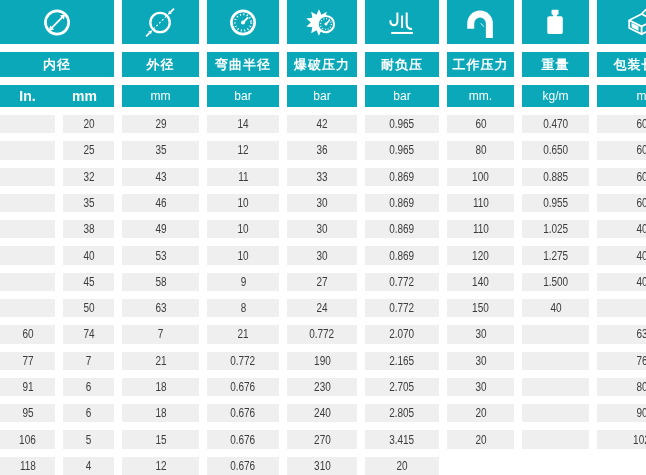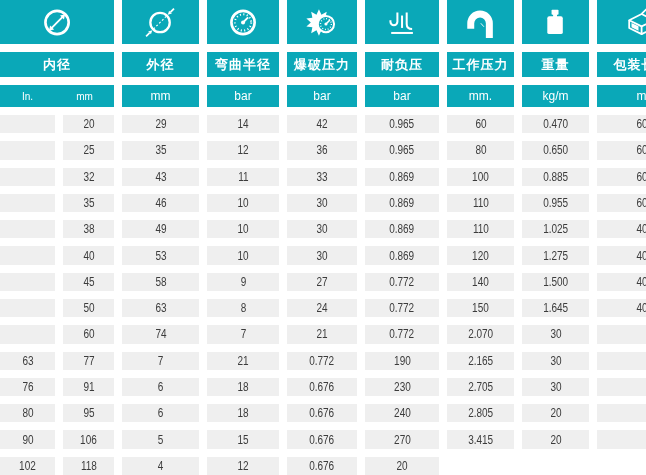--- a/index.html
+++ b/index.html
@@ -10,21 +10,21 @@
     grid-template-rows:44px 25px 22px repeat(14,1fr);
     gap:8px;background:#fff;
     font-family:"Liberation Sans",sans-serif;
   }
   .cell{display:flex;align-items:center;justify-content:center;min-width:0;min-height:0;}
   .th{background:var(--teal,#0aa8b8);color:#fff;}
   .icon-cell .icwrap{display:flex;align-items:center;justify-content:center;}
   .icon-cell svg{height:31px;width:auto;display:block;}
   .name-cell{font-weight:bold;font-size:13px;letter-spacing:1px;white-space:nowrap;}
   .unit-cell{font-size:12px;}
-  .unit-split{display:grid;grid-template-columns:55px 1fr;align-items:center;justify-items:center;font-size:10px;}
+  .unit-split{display:grid;grid-template-columns:55px 1fr;align-items:center;justify-items:center;font-size:14px;font-weight:bold;}
   .span2{grid-column:span 2;}
   .data-cell{background:var(--rowbg,#efefef);}
   .num{display:inline-block;transform:scaleX(.8);transform-origin:center;font-size:12.5px;color:var(--txt,#3c3c3c);white-space:nowrap;}
 </style>
 </head>
 <body>
 
 <div class="stage">
   <div class="grid" id="spec-table">
       <div class="cell th icon-cell span2">
@@ -366,23 +366,20 @@
       <div class="cell data-cell">
         <span class="num">24</span>
       </div>
       <div class="cell data-cell">
         <span class="num">0.772</span>
       </div>
       <div class="cell data-cell">
         <span class="num">150</span>
       </div>
       <div class="cell data-cell">
-        <span class="num">1.645</span>
-      </div>
-      <div class="cell data-cell">
         <span class="num">40</span>
       </div>
       <div class="cell data-cell">
         <span class="num"></span>
       </div>
       <div class="cell data-cell">
         <span class="num">60</span>
       </div>
       <div class="cell data-cell">
         <span class="num">74</span>
@@ -520,18 +517,21 @@
         <span class="num">118</span>
       </div>
       <div class="cell data-cell">
         <span class="num">4</span>
       </div>
       <div class="cell data-cell">
         <span class="num">12</span>
       </div>
       <div class="cell data-cell">
         <span class="num">0.676</span>
+      </div>
+      <div class="cell data-cell">
+        <span class="num">310</span>
       </div>
       <div class="cell data-cell">
         <span class="num">20</span>
       </div>
     </div>
 </div>
 
 </body></html>

